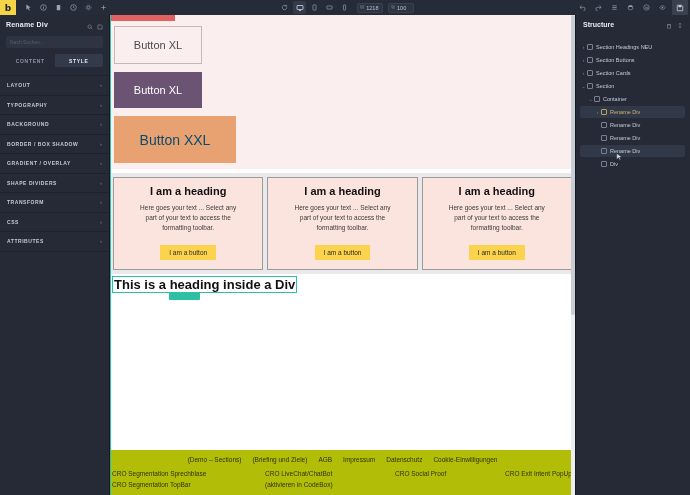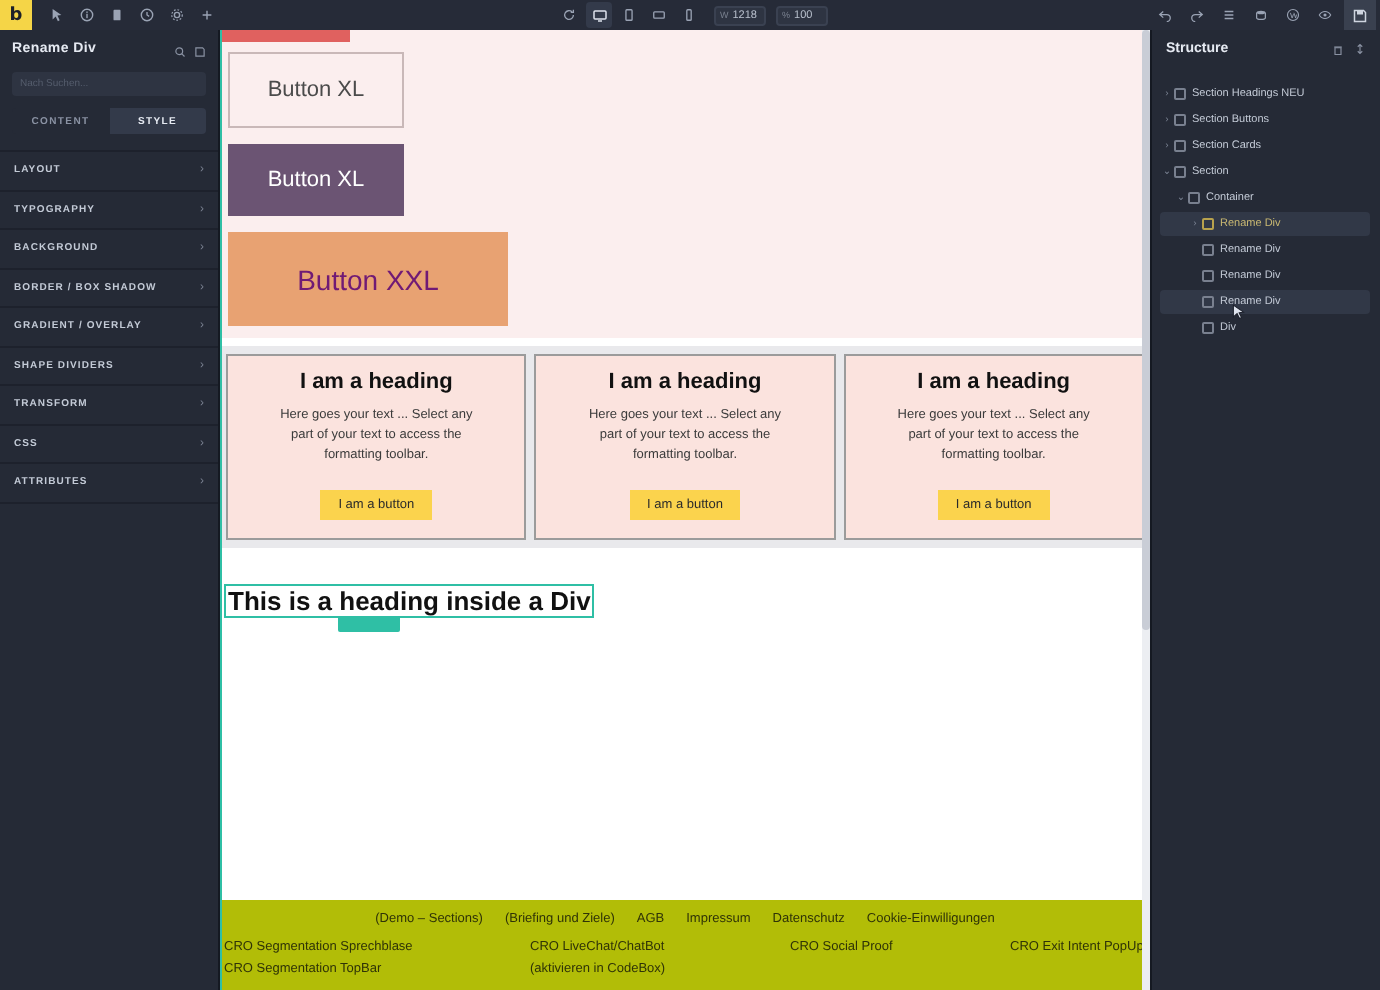--- a/index.html
+++ b/index.html
@@ -41,27 +41,27 @@
   .lp-row .chev{margin-left:auto;color:#7a8191;font-size:6px;line-height:1;}
 
   
   .canvas{position:absolute;left:110px;top:15px;width:465px;height:480px;background:#ffffff;overflow:hidden;}
   .sel-left-line{position:absolute;left:0;top:0;width:1px;height:480px;background:#2fbfa5;z-index:5;}
   .sec-pink{background:#fbeeee;}
   .band-red{height:6px;width:65px;background:#e0615f;}
   .btn-strip{padding:0 0 0 4px;}
   .btn-xl{width:88px;height:38px;border:1px solid #c9b8b8;background:#fbeeee;display:flex;align-items:center;justify-content:center;font-size:11px;color:#4b4b4b;margin-top:5px;}
   .btn-xl2{width:88px;height:36px;background:#6b5473;display:flex;align-items:center;justify-content:center;font-size:11px;color:#ffffff;margin-top:8px;}
-  .btn-xxl{width:140px;height:47px;background:#e8a272;display:flex;align-items:center;justify-content:center;font-size:14px;color:#701a75;margin-top:8px;}
+  .btn-xxl{width:122px;height:47px;background:#e8a272;display:flex;align-items:center;justify-content:center;font-size:14px;color:#0c4a6e;margin-top:8px;}
   .cards-sec{background:#e9e9ec;padding:4px 3px;display:flex;gap:4px;margin-top:4px;}
   .card{flex:1;background:#fbe3de;border:1px solid #9b9b9b;padding:7px 21px 9px;text-align:center;}
   .card h3{margin:0 0 6px;font-size:11px;font-weight:bold;color:#111;}
   .card p{margin:0 0 8px;font-size:6.5px;line-height:1.55;color:#3b3b3b;}
   .card .cbtn{display:inline-block;background:#fbd34d;color:#2a2a2a;font-size:6.5px;padding:4px 9px;}
-  .div-area{position:relative;background:#fff;padding:18px 0 0 2px;}
+  .div-area{position:relative;background:#fff;padding:1px 0 0 2px;}
   .sel-box{position:relative;display:inline-block;border:1px solid #2fbfa5;padding:0 1px;}
   .sel-box h2{margin:0;font-size:13px;font-weight:bold;color:#111;white-space:nowrap;}
   .sel-badge{position:absolute;left:56px;top:100%;display:flex;align-items:center;gap:1px;background:#2fbfa5;padding:1px 2px;border-radius:1px;}
   .sel-badge i{display:block;width:6px;height:6px;color:#ffffff;}
   .white-fill{background:#fff;height:140px;}
   .footer{position:absolute;left:0;bottom:0;width:465px;background:#b2bd07;padding:4px 0 3px;}
   .f-nav{display:flex;justify-content:center;gap:11px;font-size:6.5px;color:#2f3307;padding:2px 0 7px;}
   .f-grid{position:relative;height:22px;font-size:6.5px;color:#2f3307;}
   .f-grid span{position:absolute;white-space:nowrap;}
   .cv-scroll{position:absolute;right:0;top:0;width:4px;height:480px;background:#eceef2;}

